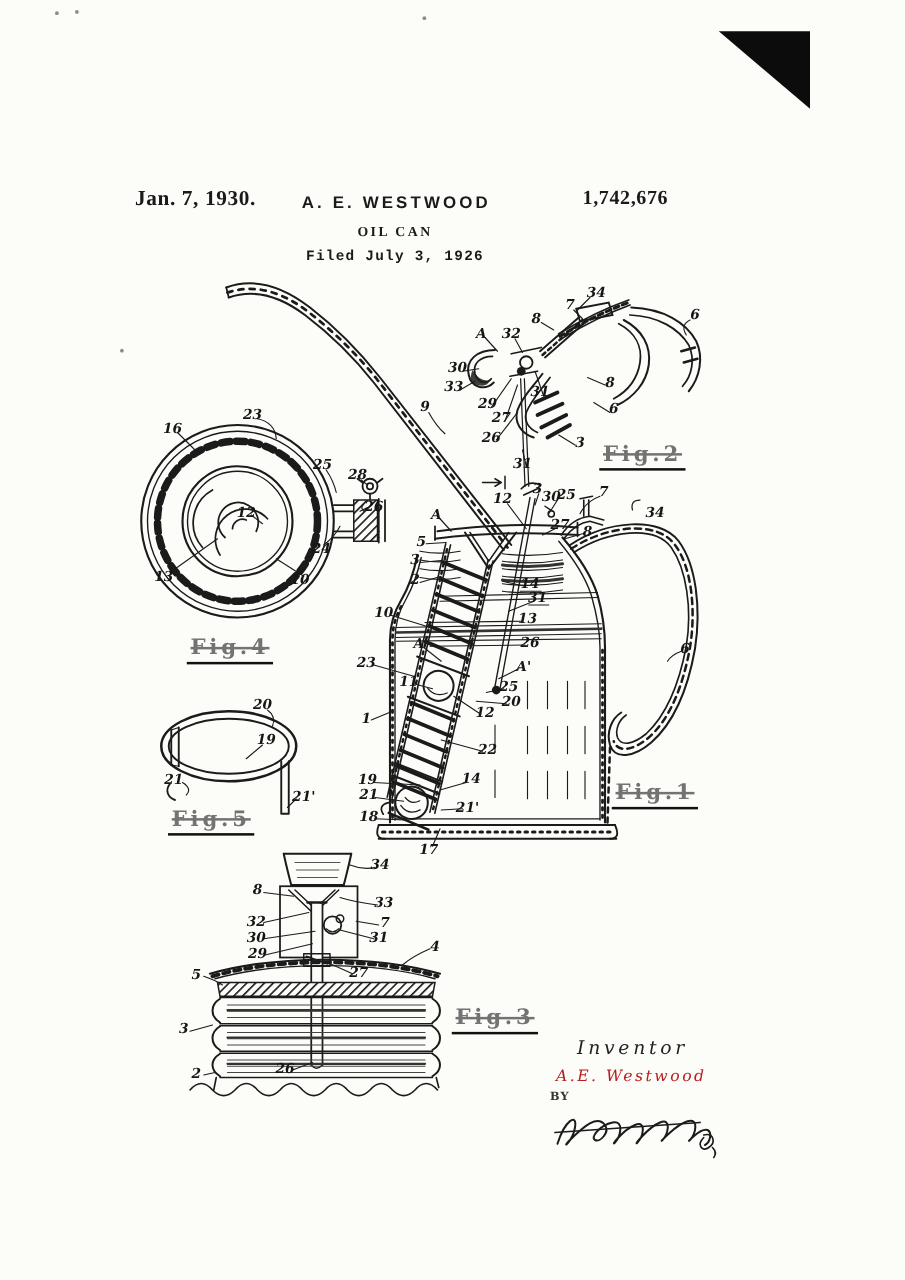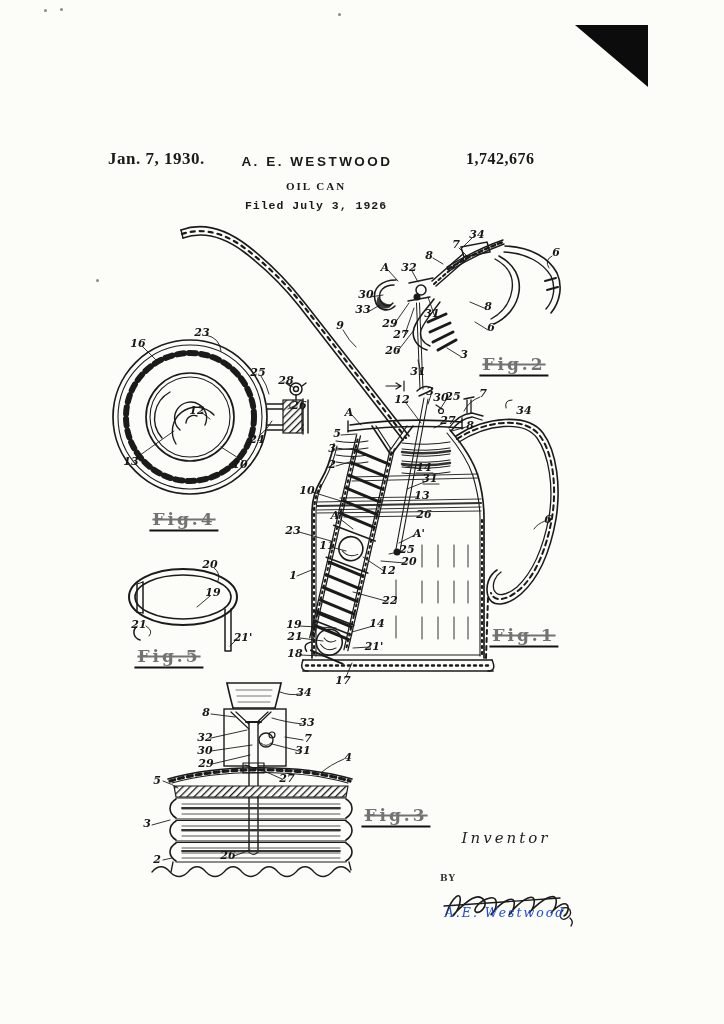--- a/index.html
+++ b/index.html
@@ -19,22 +19,22 @@
   .ref-label{position:absolute;transform:translate(-50%,-50%);font-family:"DejaVu Serif",serif;
              font-style:italic;font-weight:bold;font-size:11px;white-space:nowrap;color:#161616;}
   
   .fig-caption{position:absolute;transform:translate(-50%,-50%);font-family:"DejaVu Serif",serif;
                font-weight:bold;font-size:17px;letter-spacing:3px;color:#737373;
                border-bottom:2.5px solid #111;padding:0 3px 1px 3px;
                text-decoration:line-through;text-decoration-thickness:1.5px;}
   
   .inv-label{left:506px;top:838px;transform:translate(-50%,-50%);font-family:"DejaVu Serif",serif;
              font-style:italic;font-size:15px;letter-spacing:3px;color:#222;}
-  .inv-name{left:505px;top:912px;transform:translate(-50%,-50%);font-family:"DejaVu Serif",serif;
-            font-style:italic;font-size:12.5px;letter-spacing:2px;color:#1d4ed8;}
+  .inv-name{left:505px;top:860px;transform:translate(-50%,-50%);font-family:"DejaVu Serif",serif;
+            font-style:italic;font-size:12.5px;letter-spacing:2px;color:#b91c1c;}
   .by-label{left:440px;top:873px;font-family:"DejaVu Serif",serif;font-weight:bold;
             font-size:9px;letter-spacing:1px;color:#333;}
   .speck{position:absolute;width:3px;height:3px;border-radius:50%;background:#8b8b88;}
   svg{position:absolute;left:0;top:0;}
 </style>
 </head>
 <body>
 
 <div class="page">
 

